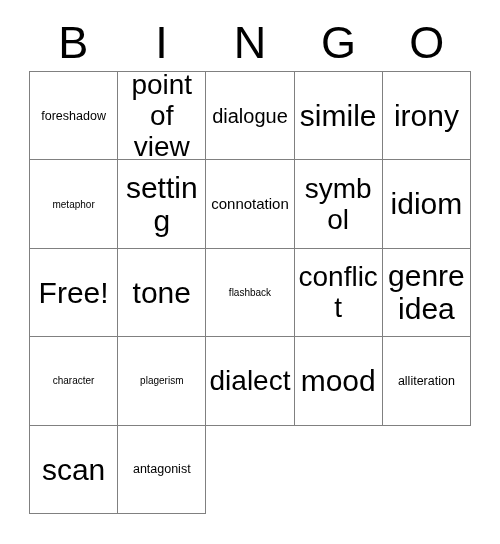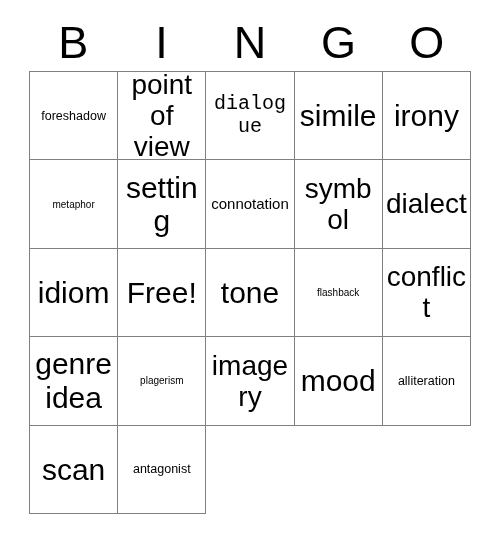--- a/index.html
+++ b/index.html
@@ -72,21 +72,21 @@
     display: block;
     width: 100%;
     line-height: 1.12;
     word-wrap: break-word;
   }
 
   
   .fs-xs  { font-size: 15px; }
   .fs-sm  { font-size: 12.5px; }
   .fs-md  { font-size: 10px; }
-  .fs-lg  { font-size: 20px; font-family: Liberation Mono, monospace; }
+  .fs-lg  { font-size: 20px; }
   .fs-xl  { font-size: 28px; }
   .fs-xxl { font-size: 30px; }
 </style>
 </head>
 <body>
 
 <div id="card">
 
   <div id="header">
     <div class="header-cell">B</div>
@@ -121,47 +121,47 @@
         <span class="cell-text fs-xxl">setting</span>
       </div>
     <div class="cell">
         <span class="cell-text fs-xs">connotation</span>
       </div>
     <div class="cell">
         <span class="cell-text fs-xl">symbol</span>
       </div>
 
     <div class="cell">
-        <span class="cell-text fs-xl">dialect</span>
-      </div>
-    <div class="cell">
         <span class="cell-text fs-xxl">idiom</span>
       </div>
     <div class="cell">
         <span class="cell-text fs-xxl">Free!</span>
       </div>
     <div class="cell">
         <span class="cell-text fs-xxl">tone</span>
       </div>
     <div class="cell">
         <span class="cell-text fs-md">flashback</span>
       </div>
 
     <div class="cell">
         <span class="cell-text fs-xl">conflict</span>
       </div>
     <div class="cell">
         <span class="cell-text fs-xxl">genre idea</span>
       </div>
     <div class="cell">
+        <span class="cell-text fs-md">character</span>
+      </div>
+    <div class="cell">
         <span class="cell-text fs-md">plagerism</span>
       </div>
 
     <div class="cell">
-        <span class="cell-text fs-xl">imagery</span>
+        <span class="cell-text fs-xl">dialect</span>
       </div>
     <div class="cell">
         <span class="cell-text fs-xxl">mood</span>
       </div>
     <div class="cell">
         <span class="cell-text fs-sm">alliteration</span>
       </div>
     <div class="cell">
         <span class="cell-text fs-xxl">scan</span>
       </div>

